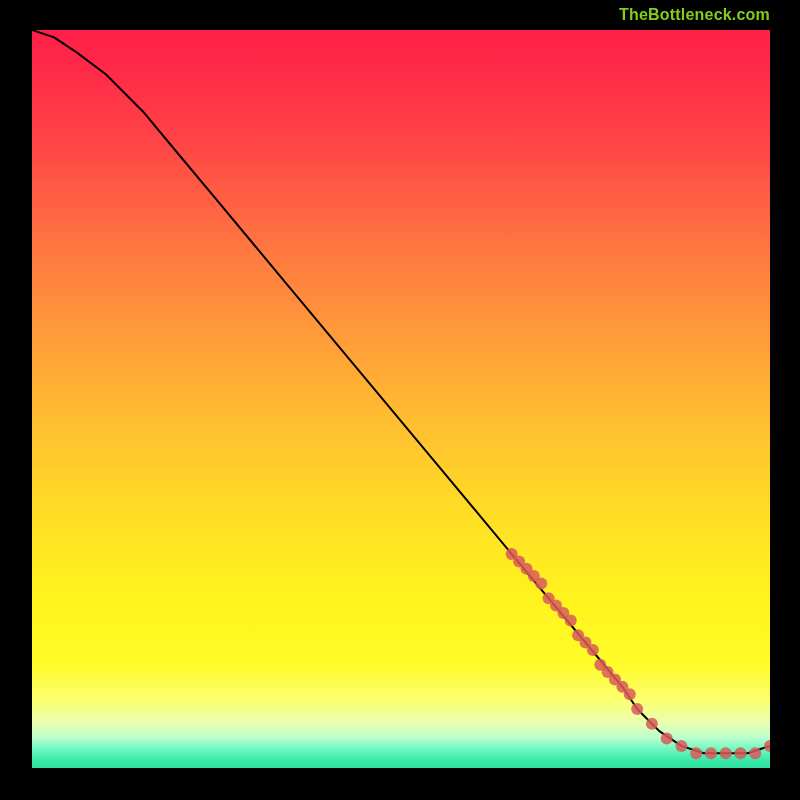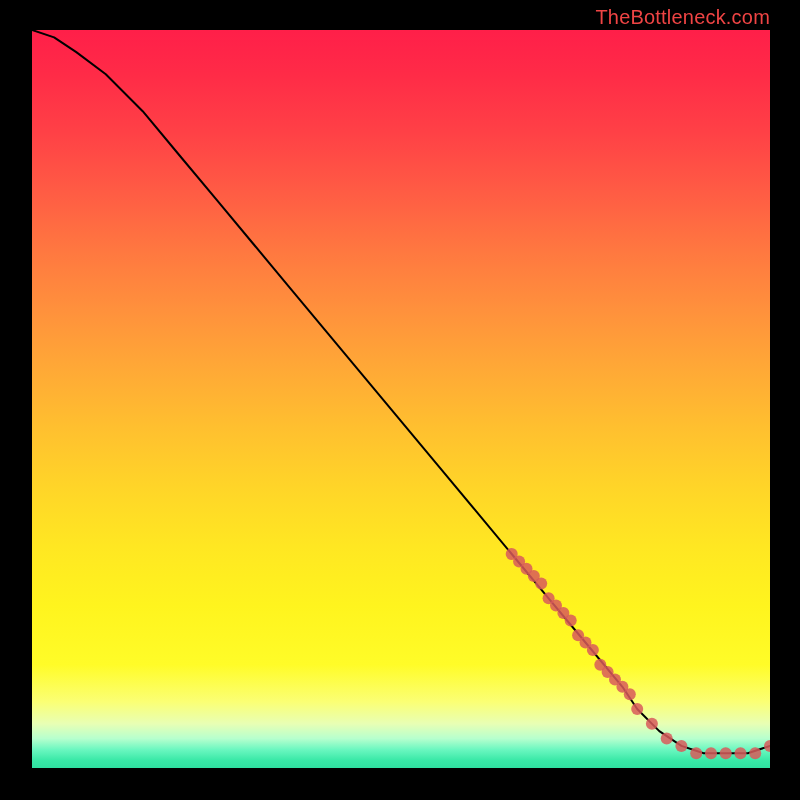--- a/index.html
+++ b/index.html
@@ -50,23 +50,23 @@
     );
   }
   svg.curve {
     position: absolute;
     inset: 0;
   }
   .watermark {
     position: absolute;
     top: 6px;
     right: 30px;
-    color: #ef4444;
-    font-size: 20px;
-    font-weight: 400;
+    color: #84cc16;
+    font-size: 16px;
+    font-weight: 700;
     letter-spacing: 0.2px;
     user-select: none;
   }
 </style>
 </head>
 <body>
 
 <div class="stage">
 
   <div class="watermark">TheBottleneck.com</div>

